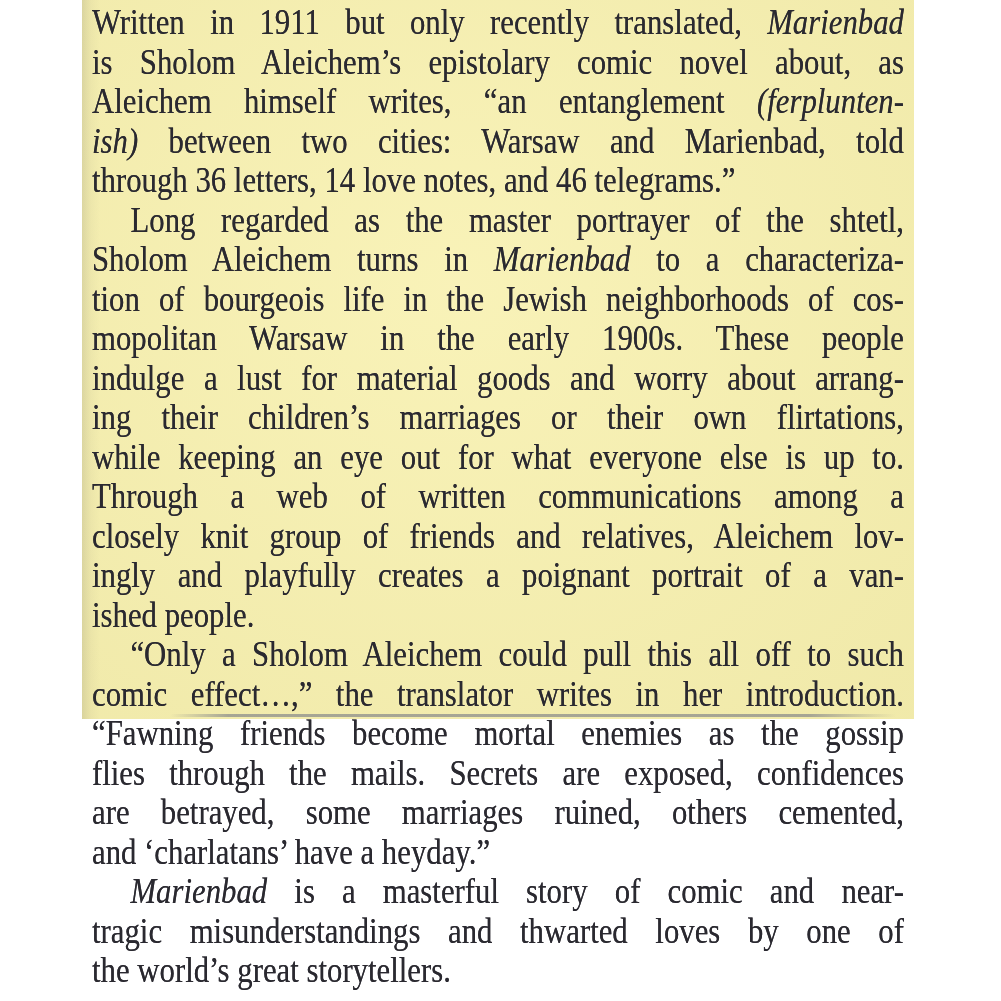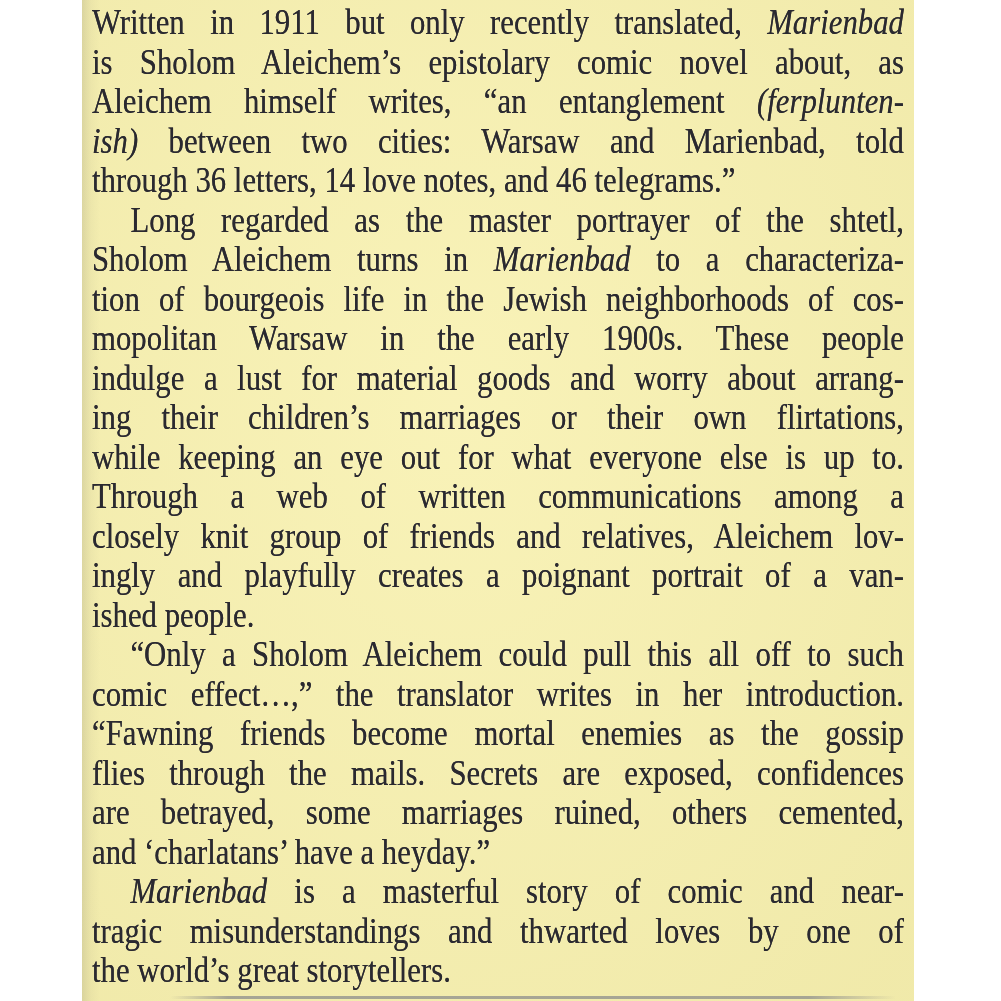--- a/index.html
+++ b/index.html
@@ -19,21 +19,21 @@
     position: relative;
     width: 1001px;
     height: 1001px;
     background: var(--bg);
   }
   .paper {
     position: absolute;
     left: 82px;
     top: 0;
     width: 832px;
-    height: 1001px;
+    height: 719px;
     background: var(--paper);
     
     background-image:
       linear-gradient(to right, rgba(110,110,95,0.18) 0px, rgba(110,110,95,0.05) 9px, rgba(0,0,0,0) 18px),
       radial-gradient(ellipse at 45% 40%, rgba(255,255,255,0.10), rgba(120,115,70,0.06) 95%);
   }
   .blurb {
     position: absolute;
     left: 10px;             
     top: 3px;

